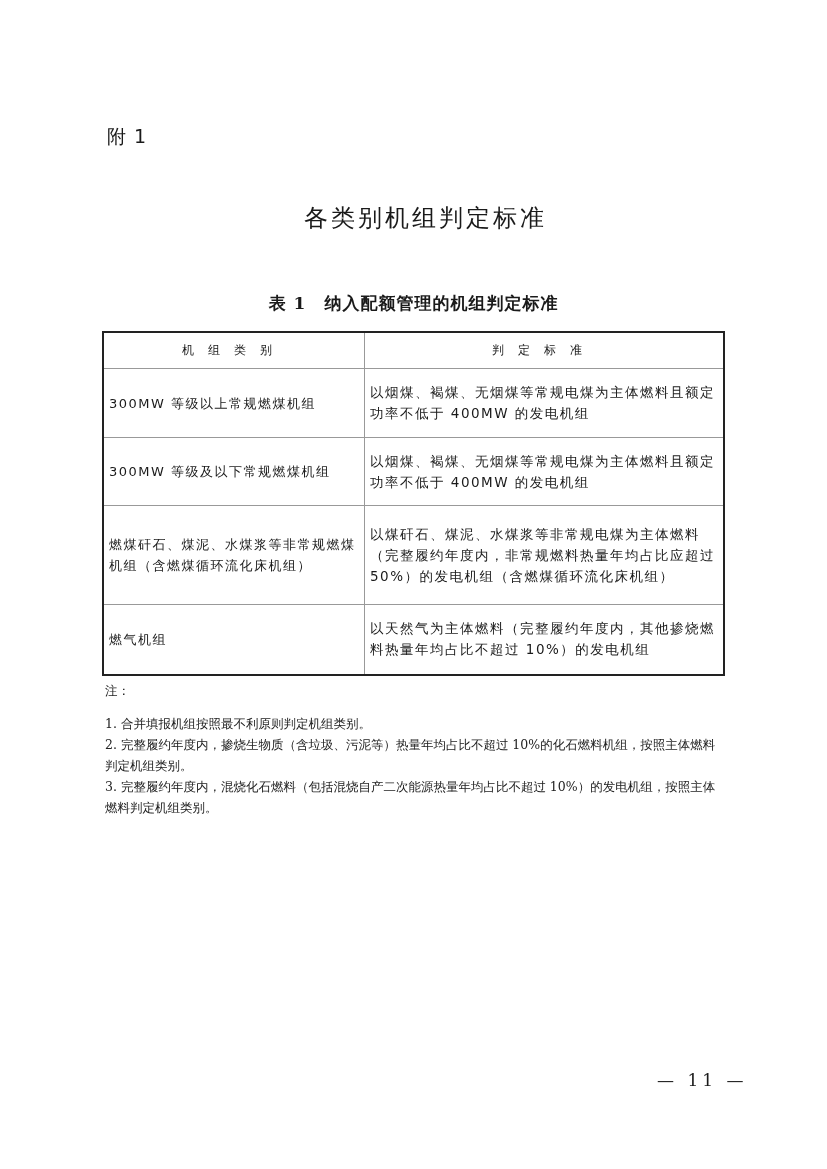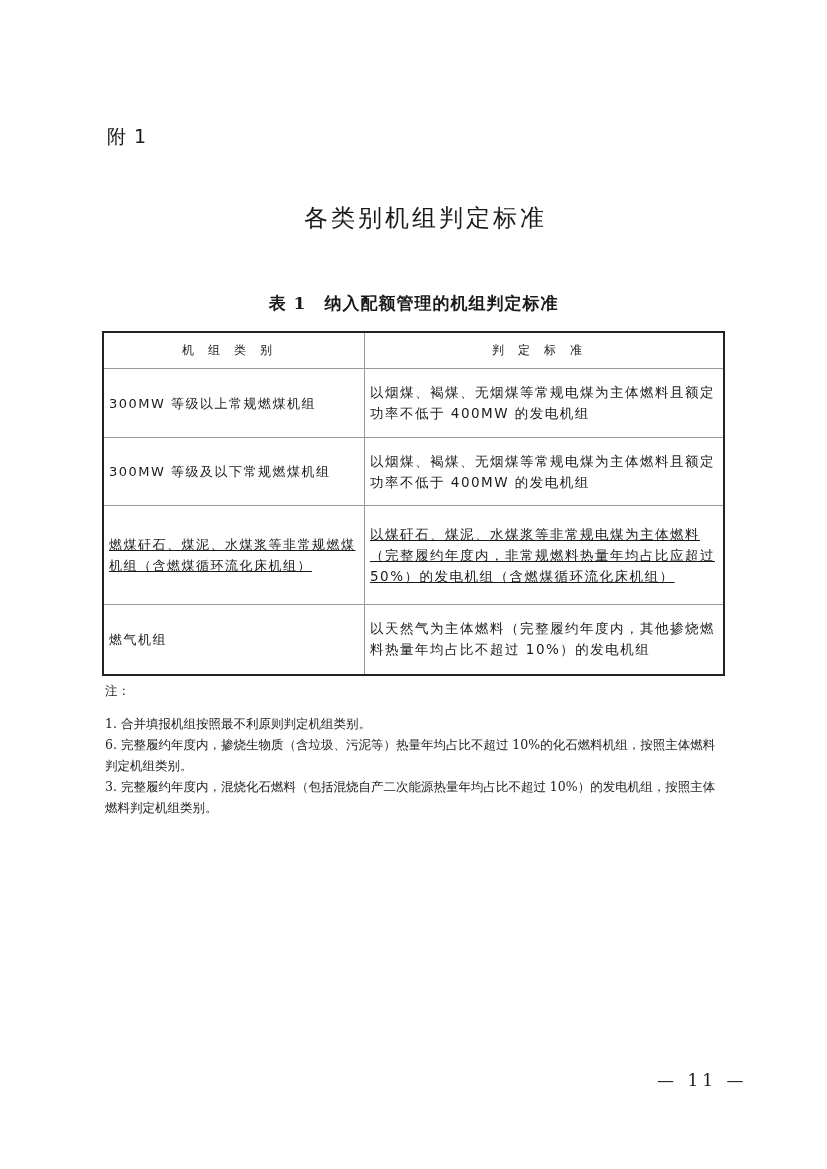--- a/index.html
+++ b/index.html
@@ -39,31 +39,31 @@
   </thead>
   <tbody>
     <tr style="height:69px;">
       <td class="c1">300MW 等级以上常规燃煤机组</td>
       <td class="c2">以烟煤、褐煤、无烟煤等常规电煤为主体燃料且额定功率不低于 400MW 的发电机组</td>
     </tr>
     <tr style="height:68px;">
       <td class="c1">300MW 等级及以下常规燃煤机组</td>
       <td class="c2">以烟煤、褐煤、无烟煤等常规电煤为主体燃料且额定功率不低于 400MW 的发电机组</td>
     </tr>
-    <tr style="height:99px;text-decoration:underline;">
+    <tr style="height:99px;">
       <td class="c1">燃煤矸石、煤泥、水煤浆等非常规燃煤机组（含燃煤循环流化床机组）</td>
       <td class="c2">以煤矸石、煤泥、水煤浆等非常规电煤为主体燃料（完整履约年度内，非常规燃料热量年均占比应超过 50%）的发电机组（含燃煤循环流化床机组）</td>
     </tr>
     <tr style="height:70px;">
       <td class="c1">燃气机组</td>
       <td class="c2">以天然气为主体燃料（完整履约年度内，其他掺烧燃料热量年均占比不超过 10%）的发电机组</td>
     </tr>
   </tbody>
 </table>
 
 <div class="notes">
   <div class="note-head">注：</div>
   <div>1.  合并填报机组按照最不利原则判定机组类别。</div>
-  <div>6.  完整履约年度内，掺烧生物质（含垃圾、污泥等）热量年均占比不超过  10%的化石燃料机组，按照主体燃料判定机组类别。</div>
+  <div>2.  完整履约年度内，掺烧生物质（含垃圾、污泥等）热量年均占比不超过  10%的化石燃料机组，按照主体燃料判定机组类别。</div>
   <div>3.  完整履约年度内，混烧化石燃料（包括混烧自产二次能源热量年均占比不超过  10%）的发电机组，按照主体燃料判定机组类别。</div>
 </div>
 
 <div class="page-num">— 11 —</div>
 
 </body></html>

